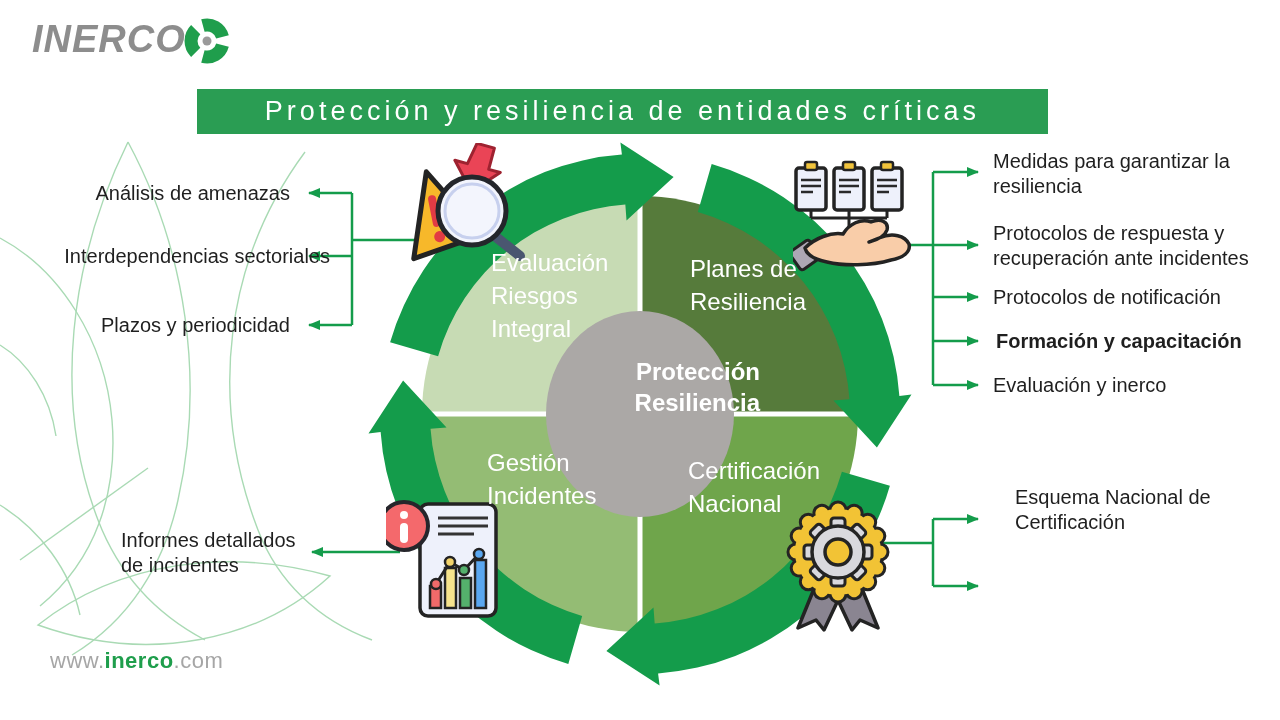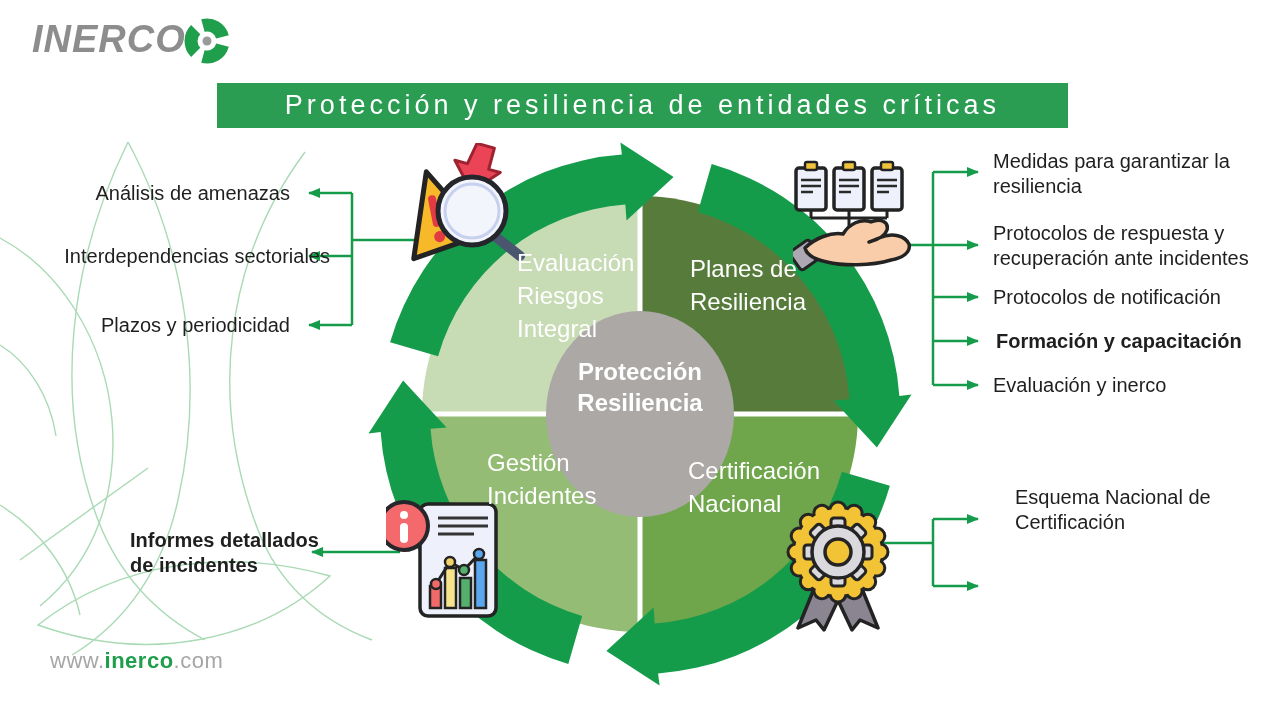--- a/index.html
+++ b/index.html
@@ -4,21 +4,21 @@
 <style>
   html,body{margin:0;padding:0;background:#e8e8e8;}
   .slide{position:relative;width:1280px;height:720px;background:#fff;overflow:hidden;
          font-family:"Liberation Sans",sans-serif;margin:0 auto;}
   .abs{position:absolute;}
   svg{display:block;}
   
   .label{font-size:20px;color:var(--text-dark);white-space:pre-line;line-height:25px;}
   .label.right-align{text-align:right;}
   .quad-label{font-size:24px;color:#ffffff;white-space:pre-line;line-height:33px;}
-  .center-label{font-size:24px;font-weight:bold;color:#ffffff;text-align:center;
+  .center-label{font-size:24px;font-weight:bold;color:#ffffff;text-align:right;
                 white-space:pre-line;line-height:31px;}
   .banner{background:var(--banner-green);color:#fff;font-size:27px;letter-spacing:4px;
           display:flex;align-items:center;justify-content:center;}
   .logo-text{font-size:38px;font-weight:bold;font-style:italic;color:var(--logo-gray);
              letter-spacing:1px;}
   .footer{font-size:22px;color:#a6a6a6;letter-spacing:0.5px;}
   .footer .domain{color:var(--brand-green);font-weight:bold;}
   
   .ring{fill:var(--ring-green);}
   .qtl{fill:var(--quad-tl);} .qtr{fill:var(--quad-tr);}
@@ -193,39 +193,39 @@
   </svg>
 
   <div class="abs logo-text" style="left:32px;top:18px;">INERCO</div>
   <svg class="abs" style="left:180px;top:14px;" width="56" height="56" viewBox="180 14 56 56">
     <path class="swirl" d="M222.5 45.1 A16 16 0 0 1 202.9 56.5"></path>
     <path class="swirl" d="M195.7 52.3 A16 16 0 0 1 195.7 29.7"></path>
     <path class="swirl" d="M202.9 25.5 A16 16 0 0 1 222.5 36.9"></path>
     <circle cx="207" cy="41" r="4.5" fill="#9a9a9a"></circle>
   </svg>
 
-  <div class="abs banner" style="left:197px;top:83px;width:851px;height:45px;margin-left:20px;">Protección y resiliencia de entidades críticas</div>
-
-  <div class="abs quad-label" style="left:491px;top:246px;margin-left:26px;">Evaluación
+  <div class="abs banner" style="left:197px;top:89px;width:851px;height:45px;">Protección y resiliencia de entidades críticas</div>
+
+  <div class="abs quad-label" style="left:491px;top:246px;">Evaluación
 Riesgos
 Integral</div>
   <div class="abs quad-label" style="left:690px;top:252px;">Planes de
 Resiliencia</div>
   <div class="abs quad-label" style="left:487px;top:446px;">Gestión
 Incidentes</div>
   <div class="abs quad-label" style="left:688px;top:454px;">Certificación
 Nacional</div>
 
   <div class="abs center-label" style="left:520px;top:356px;width:240px;">Protección
 Resiliencia</div>
 
   <div class="abs label right-align" style="left:20px;top:181px;width:270px;">Análisis de amenazas</div>
   <div class="abs label right-align" style="left:20px;top:244px;width:270px;margin-left:40px;">Interdependencias sectoriales</div>
   <div class="abs label right-align" style="left:20px;top:313px;width:270px;">Plazos y periodicidad</div>
-  <div class="abs label" style="left:130px;top:528px;width:210px;font-weight:bold;">Informes detallados
+  <div class="abs label" style="left:121px;top:528px;width:210px;">Informes detallados
 de incidentes</div>
 
   <div class="abs label" style="left:993px;top:149px;width:280px;">Medidas para garantizar la
 resiliencia</div>
   <div class="abs label" style="left:993px;top:221px;width:280px;">Protocolos de respuesta y
 recuperación ante incidentes</div>
   <div class="abs label" style="left:993px;top:285px;width:280px;">Protocolos de notificación</div>
   <div class="abs label" style="left:996px;top:329px;width:280px;font-weight:bold;">Formación y capacitación</div>
   <div class="abs label" style="left:993px;top:373px;width:280px;">Evaluación y inerco</div>
   <div class="abs label" style="left:995px;top:485px;width:280px;margin-left:20px;">Esquema Nacional de

